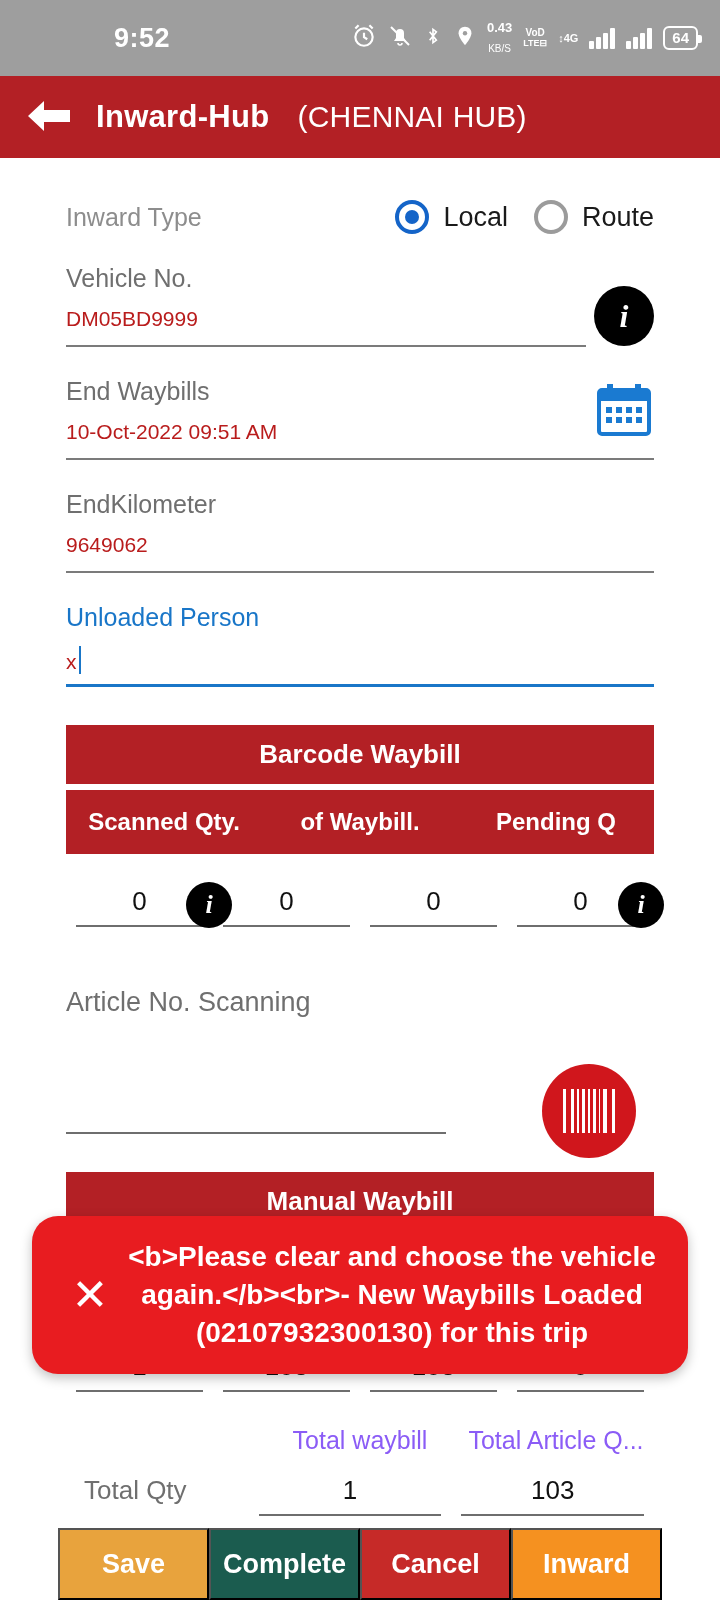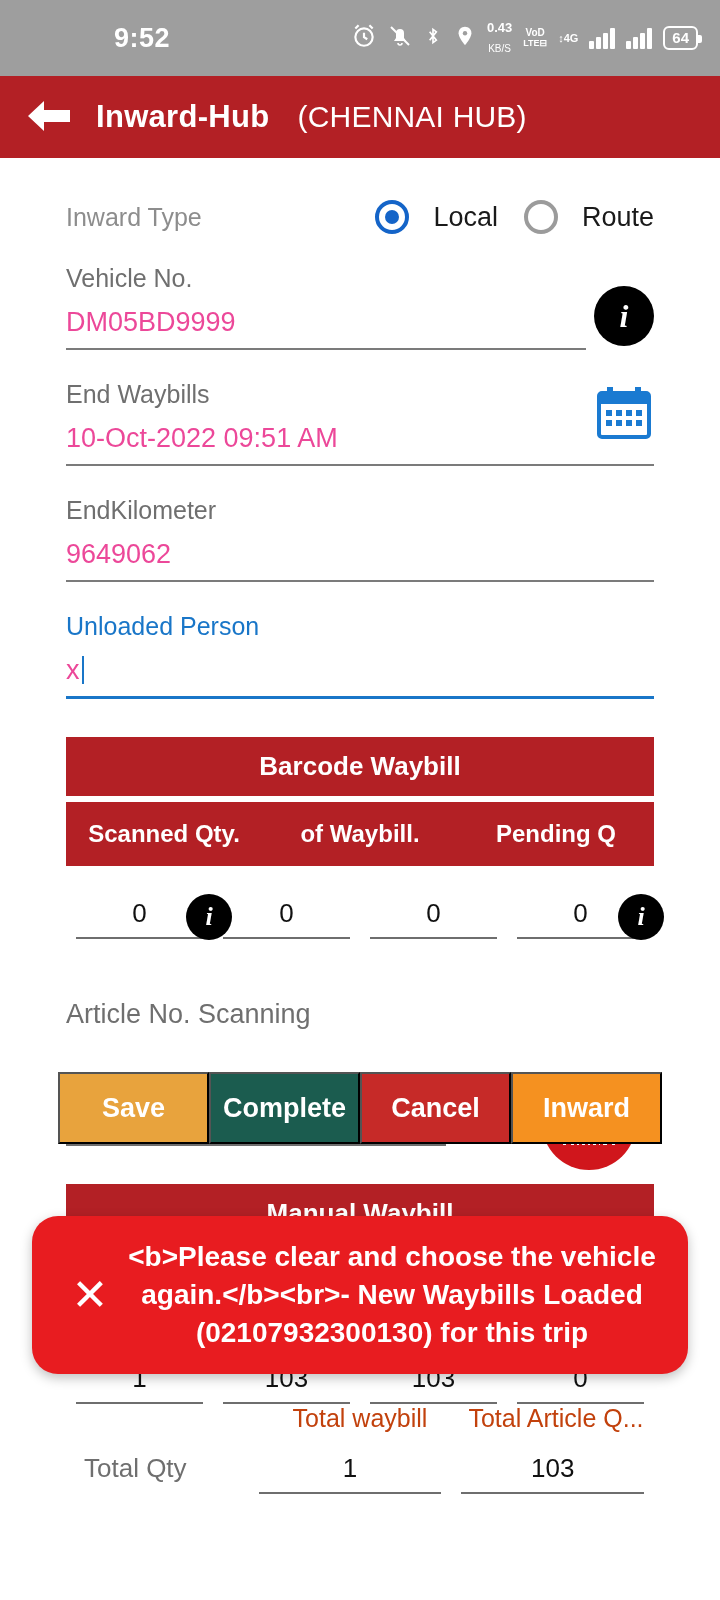--- a/index.html
+++ b/index.html
@@ -6,21 +6,21 @@
   html, body {
     width: 720px;
     height: 1600px;
     background: #ffffff;
     font-family: "Liberation Sans", sans-serif;
     overflow: hidden;
   }
   .screen {
     position: relative;
     width: 720px;
-    height: 1144px;
+    height: 1600px;
     background: #ffffff;
   }
 
   
   .statusbar {
     height: 76px;
     background: #9e9e9e;
     display: flex;
     align-items: center;
     padding: 0 22px;
@@ -109,21 +109,21 @@
   .label-muted {
     font-size: 25px;
     color: #8d8d8d;
   }
   .radio-group {
     margin-left: auto;
     display: flex;
     align-items: center;
     gap: 26px;
   }
-  .radio { display: flex; align-items: center; gap: 24px; text-align: center; }
+  .radio { display: flex; align-items: center; gap: 14px; text-align: center; }
   .radio-circle {
     width: 34px; height: 34px;
     border-radius: 50%;
     border: 4px solid #9b9b9b;
     position: relative;
   }
   .radio-circle.on { border-color: #1464c8; }
   .radio-circle.on::after {
     content: "";
     position: absolute;
@@ -136,22 +136,22 @@
 
   .field { margin-top: 30px; position: relative; }
   .field-label {
     font-size: 25px;
     color: #6f6f6f;
     display: block;
     margin-bottom: 8px;
   }
   .field-label.active { color: #1976c8; }
   .field-value {
-    font-size: 27px;
-    color: #ec4899;
+    font-size: 21px;
+    color: #b91c1c;
     padding: 6px 0 10px 0;
     border-bottom: 2px solid #7b7b7b;
     min-height: 46px;
   }
   .field-value.focused {
     border-bottom: 3px solid #1976c8;
   }
   .field-value .caret {
     display: inline-block;
     width: 2px;
@@ -286,22 +286,23 @@
     margin-top: 6px;
   }
   .mw-head span { flex: 1; text-align: center; }
   .mw-values {
     display: flex;
     margin-top: 26px;
   }
   .mw-values .val-cell { font-size: 26px; }
   .mw-sub {
     display: flex;
+    margin-top: 34px;
     font-size: 25px;
-    color: #c2410c;
+    color: #8b5cf6;
   }
   .mw-sub span { flex: 1; text-align: center; }
   .mw-sub2 {
     display: flex;
     margin-top: 20px;
   }
   .mw-sub2 .val-cell { font-size: 26px; }
   .total-qty-label {
     position: absolute;
     left: 84px;

